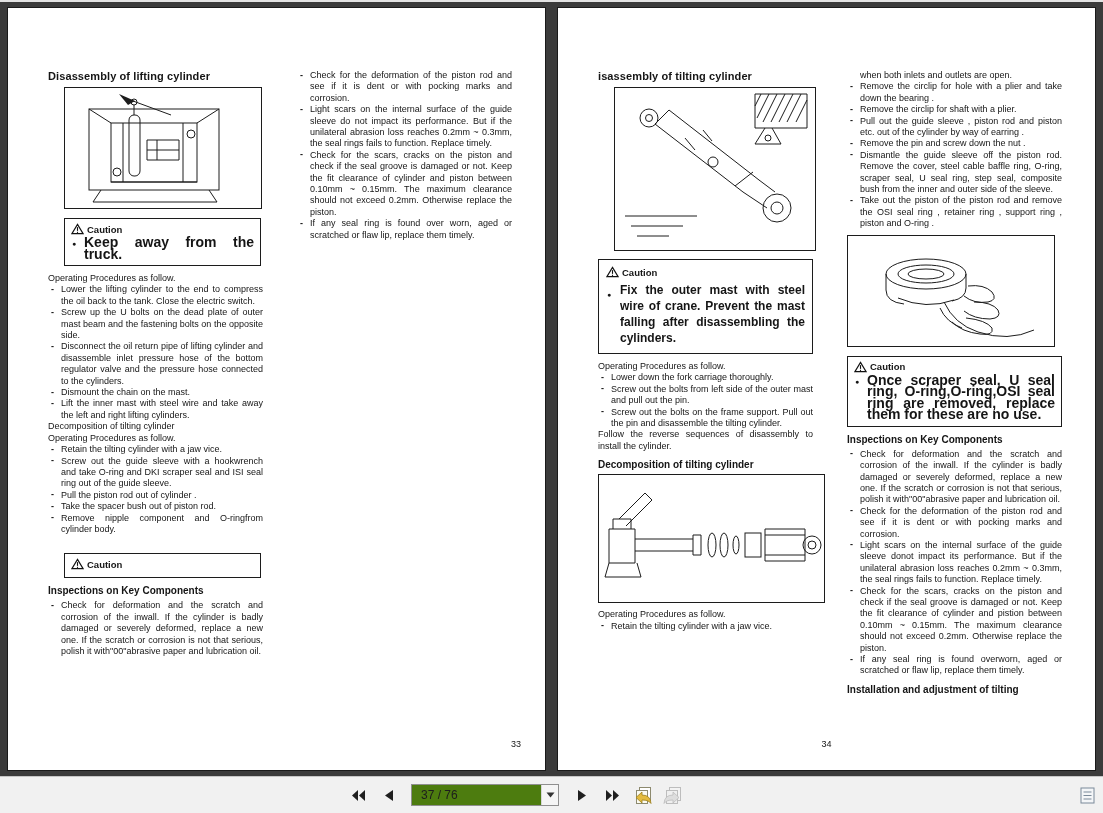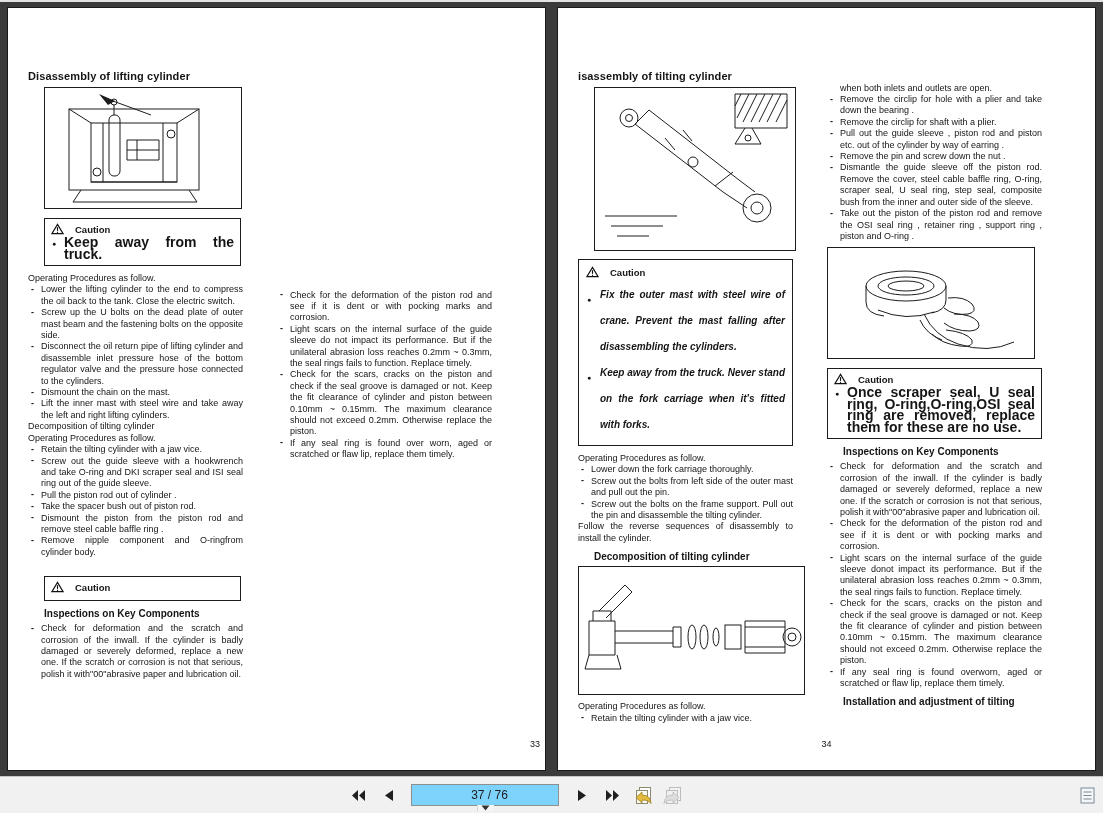--- a/index.html
+++ b/index.html
@@ -11,82 +11,82 @@
   }
   .top-strip { position:absolute; top:0; left:0; right:0; height:2px; background:#e3e3e3; }
 
   
   .page {
     position:absolute; top:7px; width:539px; height:764px;
     background:#ffffff; border:1px solid #1a1a1a;
   }
   .page-left { left:7px; }
   .page-right { left:557px; }
-  .page-content { display:flex; gap:34px; padding:62px 27px 0 20px;align-items:center; }
+  .page-content { display:flex; gap:34px; padding:62px 27px 0 40px; }
   .col { width:215px; flex:0 0 215px; }
   .doc { color:#151515; }
 
   .title { font-size:11px; font-weight:bold; margin-bottom:5px; letter-spacing:0.1px; }
-  .section-h { font-size:10px; font-weight:bold; margin:7px 16px 4px; }
+  .section-h { font-size:10px; font-weight:bold; margin:7px 0 4px; }
   .plain-line { font-size:9px; line-height:11.4px; text-align:justify; }
   .hang { padding-left:13px; }
 
   .dash-list { list-style:none; }
   .dash-list li {
     font-size:9px; line-height:11.4px; text-align:justify;
     position:relative; padding-left:13px;
   }
   .dash-list li::before { content:"-"; position:absolute; left:3px; top:-0.5px; font-weight:bold; }
 
   .figure { border:1px solid #1c1c1c; background:#fff; overflow:hidden; }
   .fig1 { width:198px; height:122px; margin:2px 0 9px 16px; }
   .fig2 { width:202px; height:164px; margin:2px 0 8px 16px; }
   .fig3 { width:227px; height:129px; margin:3px 0 6px 0; }
   .fig4 { width:208px; height:112px; margin:5px 0 9px 0; }
   .figure svg { display:block; }
 
   .caution-box { border:1px solid #1c1c1c; padding:4px 6px 5px 6px; margin:4px 0 7px; }
   .caution-box.indent { margin-left:16px; width:197px; }
   .caution-gap { margin-top:18px; }
-  .caution-head { display:flex; align-items:center; gap:11px; font-size:9.5px; font-weight:bold; margin-bottom:2px; }
+  .caution-head { display:flex; align-items:center; gap:3px; font-size:9.5px; font-weight:bold; margin-bottom:2px; }
   .warn-icon { width:13px; height:12px; flex:0 0 13px; }
 
   .bullet-list { list-style:none; }
   .bullet-list li {
     font-size:14px; font-weight:bold; line-height:11.5px; text-align:justify;
     position:relative; padding-left:13px;
   }
   .bullet-list li::before { content:"\25CF"; position:absolute; left:1px; top:1px; font-size:7px; }
 
   .caution-spaced { padding:6px 7px 7px; }
   .caution-spaced .caution-head { margin-bottom:4px; }
   .caution-intro { font-size:9.5px; font-weight:bold; line-height:18px; text-align:justify; }
-  .caution-spaced .bullet-list li { font-size:10px; line-height:26px; padding-left:14px;font-style:italic; }
+  .caution-spaced .bullet-list li { font-size:12px; line-height:16px; padding-left:14px; }
   .caution-spaced .bullet-list li::before { top:5px; }
 
   .page-num { position:absolute; bottom:21px; font-size:9px; color:#151515; }
-  .pn-right { right:5px; }
+  .pn-right { right:24px; }
   .pn-center { left:50%; transform:translateX(-50%); }
 
   
   .toolbar {
     position:absolute; left:0; right:0; bottom:0; height:37px;
     background:#f1f1f1; border-top:1px solid #c6c6c6;
   }
   .nav-group {
     position:absolute; left:346px; top:0; height:100%;
     display:flex; align-items:center; gap:6px;
   }
   .tb-btn {
     background:transparent; border:none; cursor:pointer;
     width:24px; height:26px; display:flex; align-items:center; justify-content:center; padding:0;
   }
   .page-combo {
-    width:148px; height:22px; background:#7dd3fc; border:1px solid #8f8f8f;
-    display:flex; align-items:center; cursor:pointer; margin:0 5px;flex-direction:column;
+    width:148px; height:22px; background:#4d7c0f; border:1px solid #8f8f8f;
+    display:flex; align-items:center; cursor:pointer; margin:0 5px;
   }
   .combo-text { flex:1; font-size:12px; color:#1d1d1d; padding-left:9px; line-height:20px; }
   .combo-caret {
     width:17px; height:100%; display:flex; align-items:center; justify-content:center;
     border-left:1px solid #d6d6d6; background:#f5f5f5;
   }
   .sidebar-btn { position:absolute; right:4px; top:50%; transform:translateY(-50%); }
 </style>
 </head>
 <body>
@@ -145,21 +145,20 @@
         </ul>
 
       <div class="plain-line">Decomposition of tilting cylinder</div>
       <div class="plain-line">Operating Procedures as follow.</div>
       <ul class="dash-list">
 
       <li>Retain the tilting cylinder with a jaw vice.</li>
           <li>Screw out the guide sleeve with a hookwrench and take O-ring and DKI scraper seal and ISI seal ring out of the guide sleeve.</li>
           <li>Pull the piston rod out of cylinder .</li>
           <li>Take the spacer bush out of piston rod.</li>
-          <li>Dismount the piston from the piston rod and remove steel cable baffle ring .</li>
           <li>Remove nipple component and O-ringfrom cylinder body.</li>
         </ul>
 
       <div class="caution-box indent caution-gap">
         <div class="caution-head">
           <svg class="warn-icon" viewBox="0 0 14 12">
             <path d="M7 1 L13 11 H1 Z" fill="none" stroke="#111" stroke-width="1.2"></path>
             <rect x="6.4" y="4" width="1.2" height="4" fill="#111"></rect>
             <rect x="6.4" y="9" width="1.2" height="1.2" fill="#111"></rect>
           </svg>
@@ -219,21 +218,20 @@
           <svg class="warn-icon" viewBox="0 0 14 12">
             <path d="M7 1 L13 11 H1 Z" fill="none" stroke="#111" stroke-width="1.2"></path>
             <rect x="6.4" y="4" width="1.2" height="4" fill="#111"></rect>
             <rect x="6.4" y="9" width="1.2" height="1.2" fill="#111"></rect>
           </svg>
           <span>Caution</span>
         </div>
         <ul class="bullet-list">
 
         <li>Fix the outer mast with steel wire of crane. Prevent the mast falling after disassembling the cylinders.</li>
-            <li>Keep away from the truck. Never stand on the fork carriage when it's fitted with forks.</li>
           </ul>
       </div>
 
       <div class="plain-line">Operating Procedures as follow.</div>
       <ul class="dash-list">
 
       <li>Lower down the fork carriage thoroughly.</li>
           <li>Screw out the bolts from left side of the outer mast and pull out the pin.</li>
           <li>Screw out the bolts on the frame support. Pull out the pin and disassemble the tilting cylinder.</li>
         </ul>

